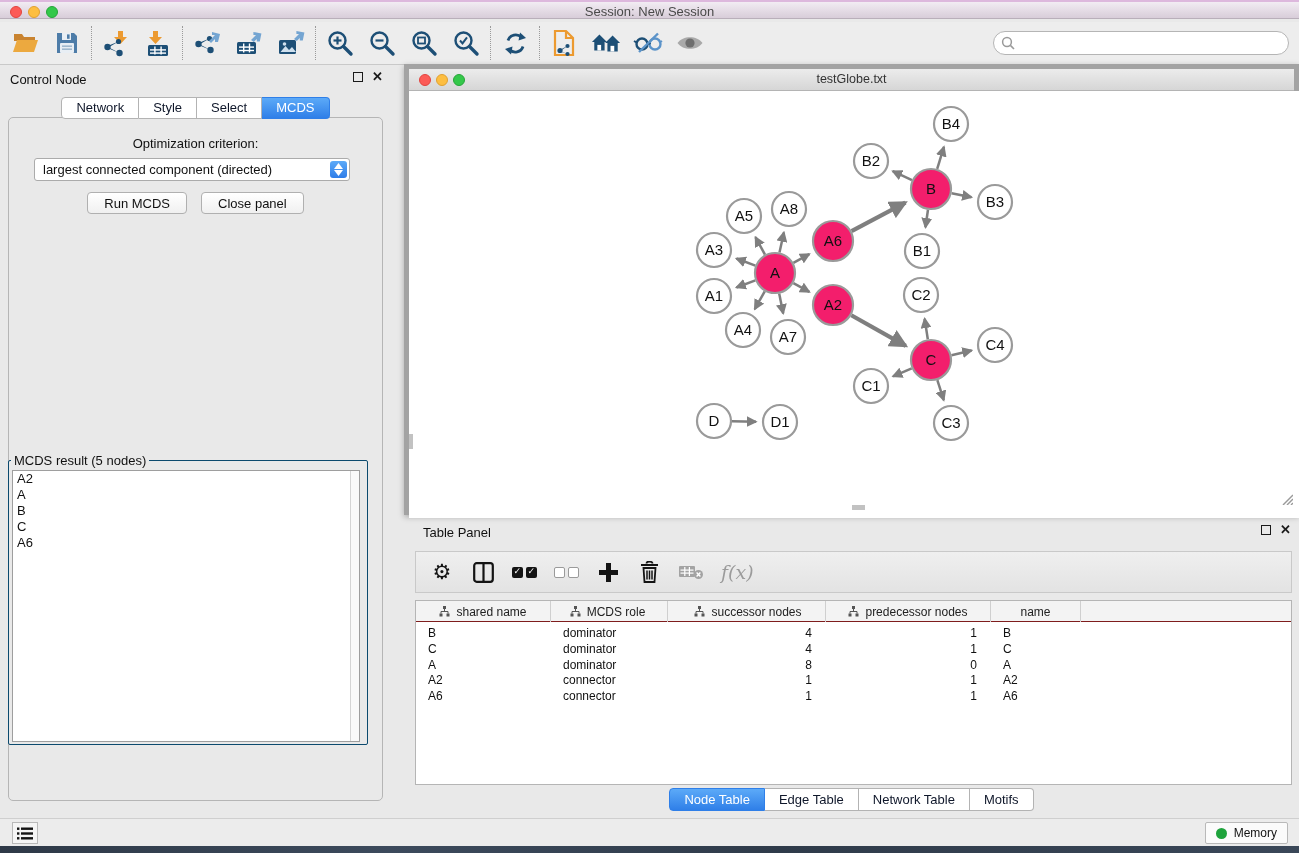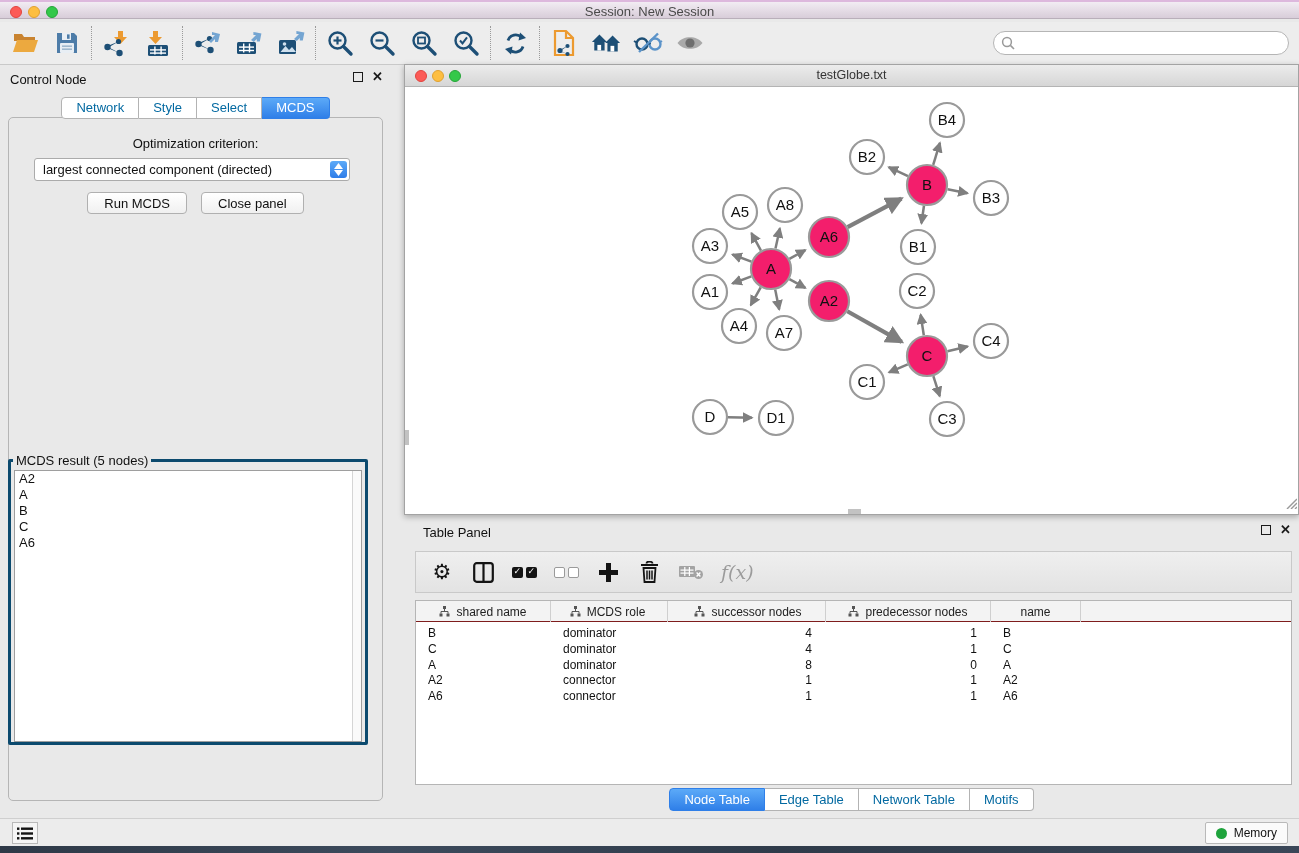--- a/index.html
+++ b/index.html
@@ -31,48 +31,48 @@
   .search-mag { position:absolute; left:8px; top:5px; }
 
   
   .control-panel { position:absolute; left:0; top:68px; width:391px; height:740px; }
   .cp-title { position:absolute; left:10px; top:4px; font-size:13px; color:#111; }
   .panel-btns { position:absolute; right:8px; top:4px; display:flex; gap:9px; align-items:center; }
   .btn-float { width:10px; height:10px; border:1.6px solid #1a1a1a; display:inline-block; }
   .btn-close { font-size:13px; font-weight:bold; color:#1a1a1a; line-height:10px; }
   .cp-tabs { position:absolute; left:0; right:0; top:29px; display:flex; justify-content:center; z-index:2; }
   .tab { height:22px; line-height:20px; padding:0 14px; background:#fff; border:1px solid #b3b3b3;
-    border-left:none; font-size:13px; color:#0369a1; }
+    border-left:none; font-size:13px; color:#0f172a; }
   .tab:first-child { border-left:1px solid #b3b3b3; border-radius:4px 0 0 4px; }
   .tab:last-child { border-radius:0 4px 4px 0; }
   .tab.active { background:linear-gradient(#5caaf8,#2f7fe8); color:#fff; border-color:#2f7fe8; }
   .cp-content { position:absolute; left:8px; top:49px; width:375px; height:684px;
     border:1px solid #b5b5b5; border-radius:5px; background:#e9e9e9; }
   .cp-opt-label { position:absolute; left:0; right:0; top:68px; text-align:center; font-size:13px; color:#111; }
   .cp-select { position:absolute; left:34px; top:90px; width:316px; height:23px; background:#fff;
     border:1px solid #ababab; border-radius:3px; font-size:13px; color:#111;
     display:flex; align-items:center; padding-left:8px; }
   .cp-select .stepper { position:absolute; right:2px; top:2px; width:17px; height:17px; border-radius:3px;
     background:linear-gradient(#5caaf8,#2f7de8); display:flex; flex-direction:column;
     align-items:center; justify-content:center; gap:1px; }
   .cp-buttons { position:absolute; left:0; right:0; top:124px; display:flex; justify-content:center; gap:14px; }
   .push-btn { height:22px; padding:0 16px; background:linear-gradient(#ffffff,#f0f0f0);
     border:1px solid #b0b0b0; border-radius:4px; font-size:13px; color:#111;
     font-family:"Liberation Sans",sans-serif; }
   .mcds-fieldset { position:absolute; left:8px; top:385px; width:360px; height:292px;
-    border:3px solid #0c4a6e; border-radius:2px; }
+    border:1px solid #0c4a6e; border-radius:2px; }
   .mcds-fieldset legend { font-size:13px; color:#111; padding:0 3px; margin-left:2px; }
   .mcds-list { position:absolute; left:3px; top:2px; width:348px; height:272px; background:#fff;
     border:1px solid #9e9e9e; overflow:hidden; }
   .mcds-track { position:absolute; right:0; top:0; bottom:0; width:9px; background:#fafafa; border-left:1px solid #d5d5d5; }
   .mcds-item { font-size:13px; color:#111; padding:0 4px; line-height:16px; }
 
   
   .net-window { position:absolute; left:404px; top:64px; width:895px; height:451px;
-    background:#fff; border:1px solid #a3a3a3; box-shadow:0 2px 6px rgba(0,0,0,.28); }
+    background:#fff; border:5px solid #a3a3a3; box-shadow:0 2px 6px rgba(0,0,0,.28); }
   .net-titlebar { position:absolute; left:0; top:0; right:0; height:22px;
     background:linear-gradient(#ececec,#d6d6d6); border-bottom:1px solid #b4b4b4; }
   .net-titlebar .t { position:absolute; left:0; right:0; top:3px; text-align:center; font-size:12.5px; color:#333; }
   .ntl { position:absolute; top:5px; width:12px; height:12px; border-radius:50%; }
   .ntl.red { left:10px; background:#fc5b57; border:1px solid #e2443f; }
   .ntl.yel { left:27px; background:#fdbe41; border:1px solid #e0a131; }
   .ntl.grn { left:44px; background:#34c84a; border:1px solid #27a53a; }
   .net-canvas { position:absolute; left:0; top:22px; width:893px; height:427px; background:#fff; }
   .scroll-stub-left { position:absolute; left:0; top:365px; width:4px; height:15px; background:#c2c2c2; }
   .scroll-stub-bottom { position:absolute; left:443px; bottom:0; width:13px; height:5px; background:#c2c2c2; }

